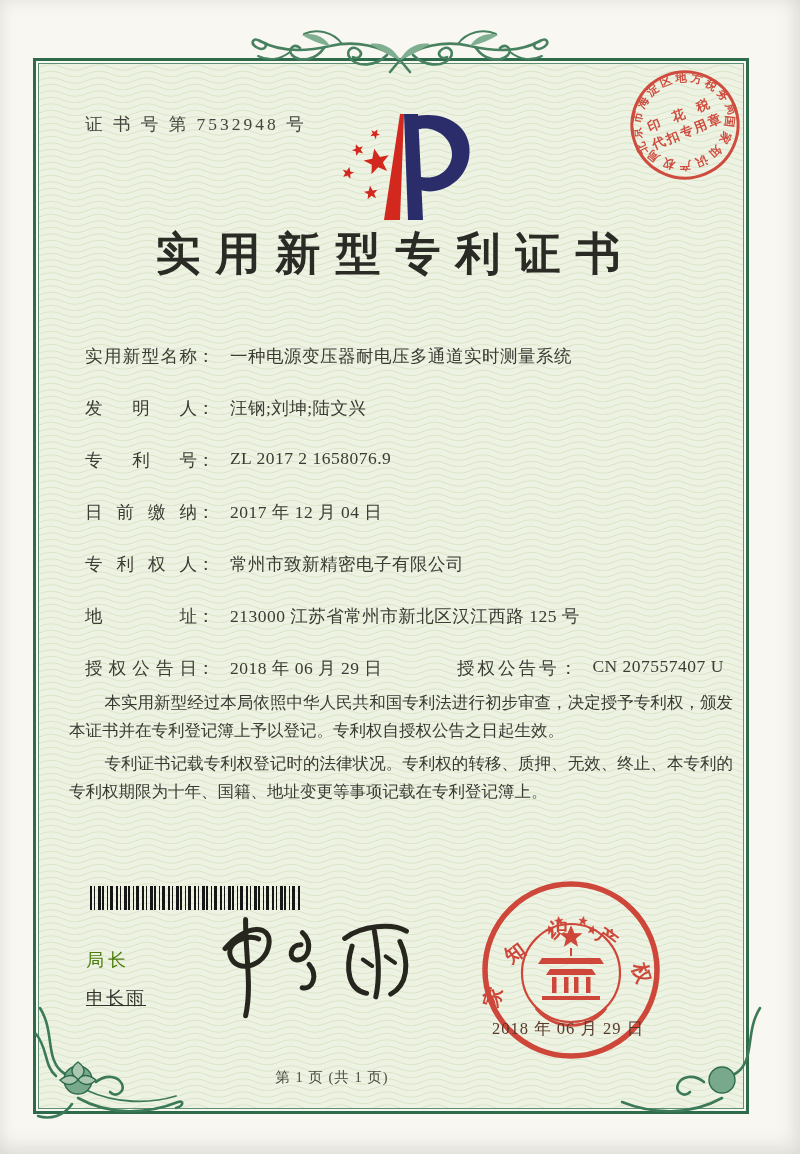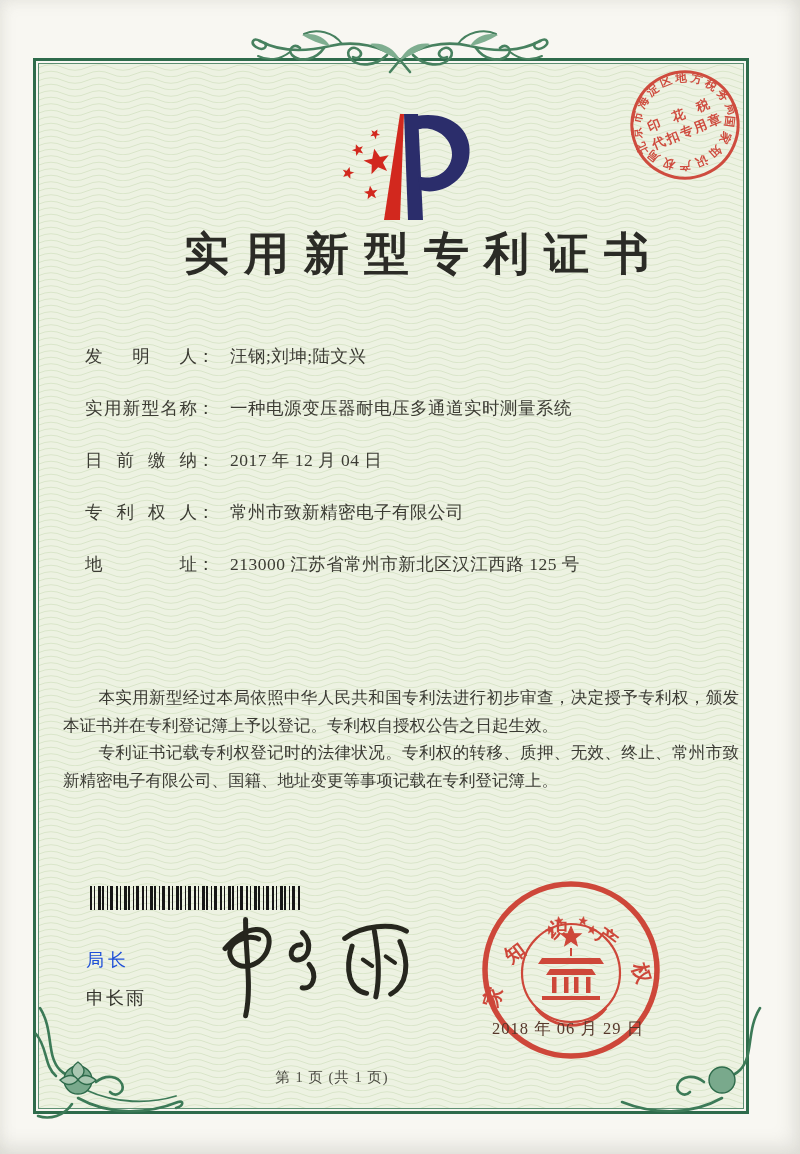--- a/index.html
+++ b/index.html
@@ -24,49 +24,49 @@
     background:#edf2e2;
     overflow:hidden;
   }
   .waves{position:absolute;left:0;top:0;width:100%;height:100%;}
   .cert-no{
     position:absolute;left:85px;top:112px;
     font-size:17.5px;letter-spacing:3px;color:#45453e;
   }
   .logo{position:absolute;left:328px;top:108px;}
   .title{
-    position:absolute;left:33px;top:224px;width:767px;
+    position:absolute;left:33px;top:224px;width:710px;
     text-align:center;font-size:45px;font-weight:600;color:#2b2b26;
     letter-spacing:15px;text-indent:15px;
   }
   .fields{position:absolute;left:85px;top:344px;width:630px;}
   .frow{height:24px;margin-bottom:28px;font-size:17.5px;color:#3b3b33;position:relative;white-space:nowrap;}
   .flabel{display:inline-block;width:112px;text-align:justify;text-align-last:justify;vertical-align:top;}
   .fcolon{display:inline-block;vertical-align:top;}
   .fvalue{display:inline-block;margin-left:11px;vertical-align:top;letter-spacing:.5px;}
   .grant-pair{position:absolute;left:372px;top:0;white-space:nowrap;}
   .glabel{display:inline-block;letter-spacing:3px;}
   .paras{
     position:absolute;left:63px;top:684px;width:676px;
     font-size:16.5px;line-height:27.6px;color:#3a3a33;
     text-align:justify;
   }
-  .paras p{margin:0;text-indent:2.15em;}
+  .paras p{margin:6px;text-indent:2.15em;font-family:Liberation Mono, monospace;}
   .barcode{
     position:absolute;left:90px;top:886px;width:212px;height:24px;
     background:repeating-linear-gradient(90deg,
       #161616 0 2px, transparent 2px 4px,
       #161616 4px 5px, transparent 5px 8px,
       #161616 8px 11px, transparent 11px 12px,
       #161616 12px 14px, transparent 14px 17px,
       #161616 17px 18px, transparent 18px 20px,
       #161616 20px 23px, transparent 23px 26px);
   }
-  .director-title{position:absolute;left:86px;top:948px;font-size:18px;color:#1d4ed8;letter-spacing:4px;}
-  .director-name{position:absolute;left:86px;top:986px;font-size:18px;color:#33332c;letter-spacing:2px;}
+  .director-title{position:absolute;left:86px;top:948px;font-size:18px;color:#4d7c0f;letter-spacing:4px;}
+  .director-name{position:absolute;left:86px;top:986px;font-size:18px;color:#33332c;letter-spacing:2px;text-decoration:underline;}
   .signature{position:absolute;left:196px;top:910px;transform:rotate(-3deg);}
   .seal{position:absolute;left:478px;top:876px;opacity:.93;}
   .seal-date{
     position:absolute;left:492px;top:1018px;width:180px;
     font-size:16.5px;color:#56382b;letter-spacing:1px;white-space:nowrap;
   }
   .tax-stamp{position:absolute;left:620px;top:60px;opacity:.9;}
   .footer{
     position:absolute;left:33px;top:1068px;width:598px;text-align:center;
     font-size:14.5px;color:#4b4b42;letter-spacing:1px;
@@ -136,20 +136,21 @@
         <path d="M14 4 C28 26 20 52 34 66 C42 74 52 74 56 66"></path>
         <path d="M52 94 C84 112 122 110 152 98"></path>
         <path d="M70 78 C80 70 92 72 96 80 C99 88 90 94 84 88"></path>
       </g>
       <g fill="#79a98c" stroke="#2e6b4b" stroke-width="1.4">
         <circle cx="52" cy="76" r="13"></circle>
       </g>
     </g>
   </svg>
 
+  <div class="cert-no">证 书 号 第 7532948 号</div>
 
   <svg class="logo" width="150" height="124" viewBox="0 0 150 124">
     <defs>
       <path id="st" d="M0,-10 L2.9,-3.1 L9.5,-3.1 L4.2,1.2 L5.9,8.1 L0,4 L-5.9,8.1 L-4.2,1.2 L-9.5,-3.1 L-2.9,-3.1 Z"></path>
     </defs>
 
     <g fill="#2b2d6b">
       <path d="M76 6 L90 6 L95 112 L80 112 Z" transform="skewX(0)"></path>
       <path d="M88 8 C122 2 146 22 141 50 C137 74 112 88 92 82 L90 68 C108 74 124 62 124 46 C124 28 104 16 88 22 Z"></path>
     </g>
@@ -162,44 +163,56 @@
       <use href="#st" transform="translate(30,42) scale(0.62) rotate(-20)"></use>
       <use href="#st" transform="translate(20,65) scale(0.62) rotate(14)"></use>
       <use href="#st" transform="translate(43,85) scale(0.72) rotate(-8)"></use>
     </g>
   </svg>
 
   <div class="title">实用新型专利证书</div>
 
   <div class="fields">
     <div class="frow">
+      <span class="flabel">实用新型名称</span><span class="fcolon">：</span>
+      <span class="fvalue">一种电源变压器耐电压多通道实时测量系统</span>
+    </div>
+    <div class="frow">
       <span class="flabel">发明人</span><span class="fcolon">：</span>
       <span class="fvalue">汪钢;刘坤;陆文兴</span>
     </div>
     <div class="frow">
-      <span class="flabel">实用新型名称</span><span class="fcolon">：</span>
-      <span class="fvalue">一种电源变压器耐电压多通道实时测量系统</span>
+      <span class="flabel">专利号</span><span class="fcolon">：</span>
+      <span class="fvalue">ZL 2017 2 1658076.9</span>
     </div>
     <div class="frow">
       <span class="flabel">日前缴纳</span><span class="fcolon">：</span>
       <span class="fvalue">2017 年 12 月 04 日</span>
     </div>
     <div class="frow">
       <span class="flabel">专利权人</span><span class="fcolon">：</span>
       <span class="fvalue">常州市致新精密电子有限公司</span>
     </div>
     <div class="frow">
       <span class="flabel">地址</span><span class="fcolon">：</span>
       <span class="fvalue">213000 江苏省常州市新北区汉江西路 125 号</span>
     </div>
+    <div class="frow">
+      <span class="flabel">授权公告日</span><span class="fcolon">：</span>
+      <span class="fvalue">2018 年 06 月 29 日</span>
+      <span class="grant-pair">
+        <span class="glabel">授权公告号</span><span>：</span>
+        <span class="fvalue">CN 207557407 U</span>
+      </span>
+    </div>
   </div>
 
   <div class="paras">
     <p>本实用新型经过本局依照中华人民共和国专利法进行初步审查，决定授予专利权，颁发本证书并在专利登记簿上予以登记。专利权自授权公告之日起生效。</p>
-    <p>专利证书记载专利权登记时的法律状况。专利权的转移、质押、无效、终止、常州市致新精密电子有限公司、国籍、地址变更等事项记载在专利登记簿上。</p>
+    <p>专利证书记载专利权登记时的法律状况。专利权的转移、质押、无效、终止、本专利的专利权期限为十年、国籍、地址变更等事项记载在专利登记簿上。</p>
   </div>
 
   <div class="barcode"></div>
 
   <div class="director-title">局长</div>
   <div class="director-name">申长雨</div>
 
   <svg class="signature" width="238" height="108" viewBox="0 0 238 108">
     <g stroke="#26261e" stroke-width="5" fill="none" stroke-linecap="round" stroke-linejoin="round">
       <path d="M30 34 C52 10 78 12 74 32 C70 54 40 60 35 42 C31 28 52 20 64 26"></path>

